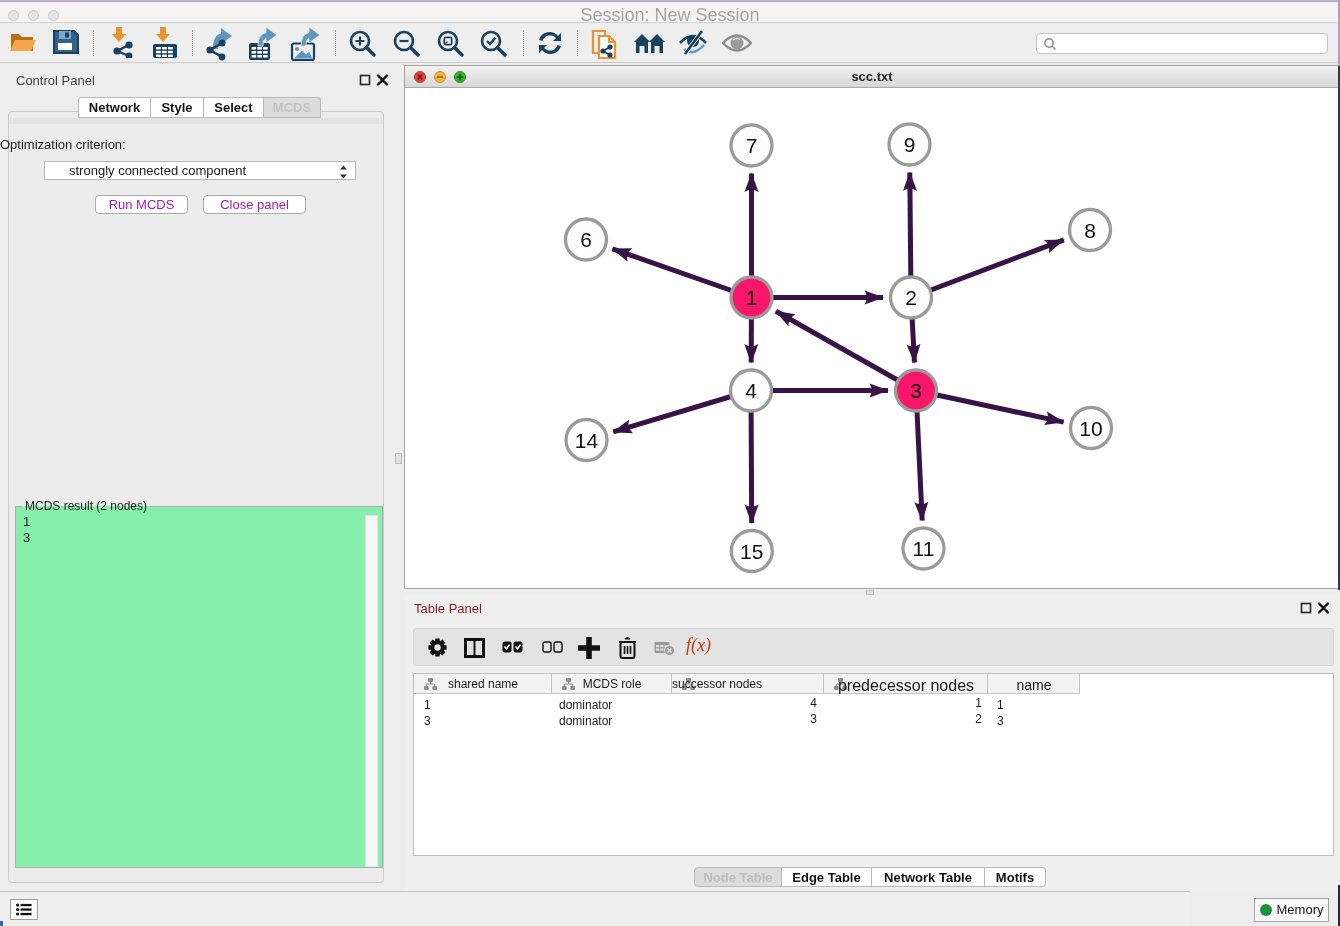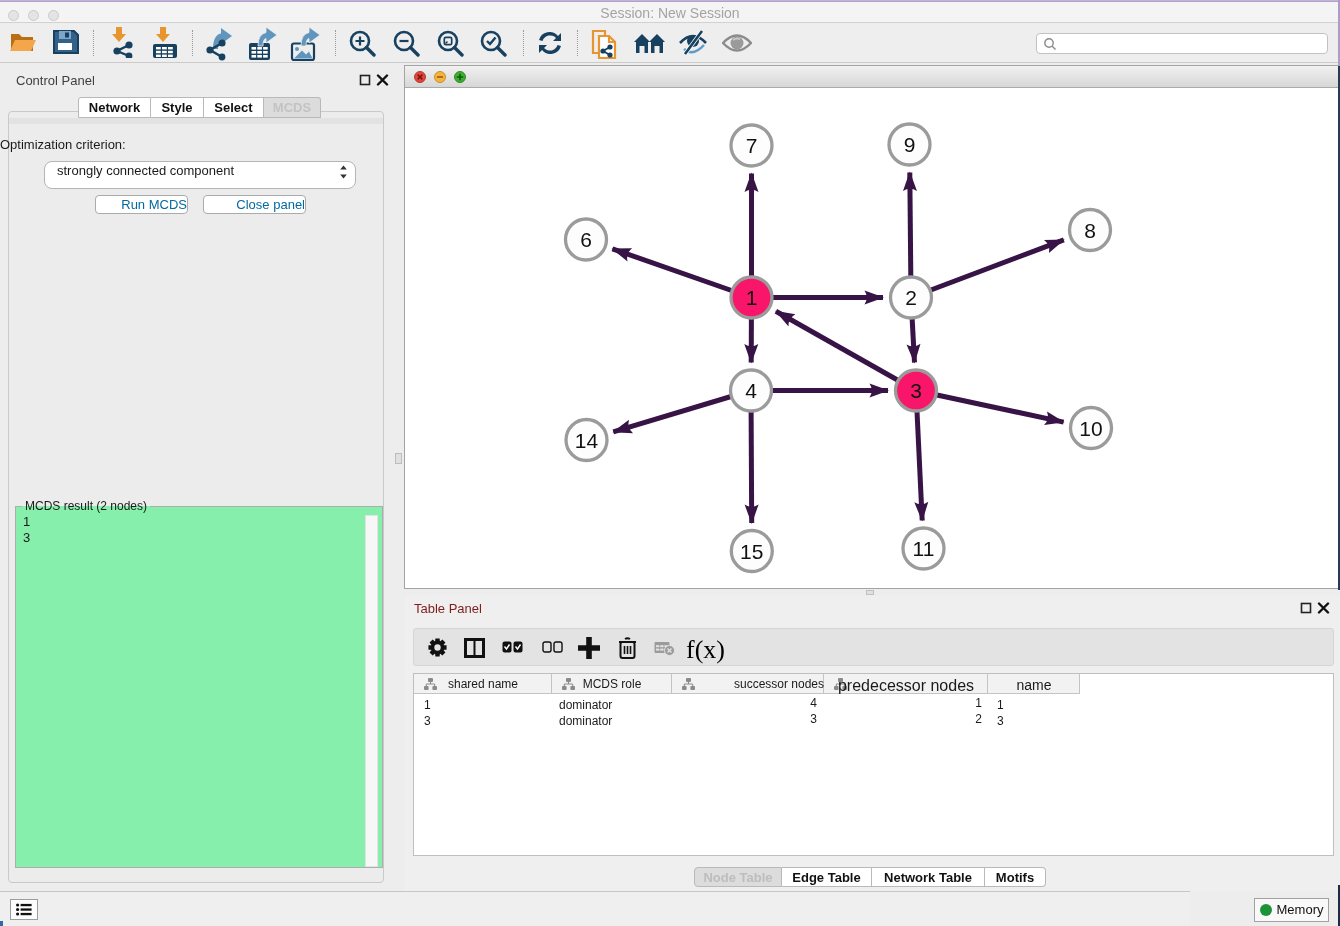--- a/index.html
+++ b/index.html
@@ -1,27 +1,27 @@
 <!DOCTYPE html>
 <html><head><meta charset="utf-8"><style>
 *{margin:0;padding:0;box-sizing:border-box}
 html,body{width:1340px;height:926px;overflow:hidden}
 body{font-family:"Liberation Sans",sans-serif;background:#ededed;position:relative;font-size:13px;color:#1a1a1a}
 .abs{position:absolute}
 .vsep{position:absolute;top:6px;height:26px;width:0;border-left:1px dotted #9a9a9a}
-.btn{position:absolute;background:#fff;border:1px solid #ababab;border-radius:4px;text-align:right;font-size:13px;color:#0369a1}
+.btn{position:absolute;background:#fff;border:1px solid #ababab;border-radius:4px;text-align:center;font-size:13px;color:#a21caf}
 .tab{display:inline-block;height:21px;line-height:20px;text-align:center;background:#fff;border:1px solid #b9b9b9;border-left:none;font-weight:700;font-size:13px;color:#111}
 </style></head>
 <body>
 <div class="abs" style="left:0;top:0;width:1340px;height:2px;background:linear-gradient(#cdbfdd,#a994c4)"></div>
 <div class="abs" style="left:0;top:2px;width:1340px;height:21px;background:#f4f4f4;border-bottom:1px solid #d2d2d2">
 <div class="abs" style="left:8px;top:8px;width:11px;height:11px;border-radius:50%;background:#e4e4e4;border:1px solid #cbcbcb"></div>
 <div class="abs" style="left:28px;top:8px;width:11px;height:11px;border-radius:50%;background:#e4e4e4;border:1px solid #cbcbcb"></div>
 <div class="abs" style="left:48px;top:8px;width:11px;height:11px;border-radius:50%;background:#e4e4e4;border:1px solid #cbcbcb"></div>
-<div class="abs" style="left:0;top:3px;width:1340px;text-align:center;color:#a4a4a4;font-size:14px">Session: New Session</div>
+<div class="abs" style="left:0;top:3px;width:1340px;text-align:center;color:#a4a4a4;font-size:18px">Session: New Session</div>
 </div>
 <div class="abs" style="left:0;top:24px;width:1340px;height:39px;background:#eeeeee;border-bottom:1px solid #cbcbcb">
 <div class="vsep" style="left:93px"></div>
 <div class="vsep" style="left:192px"></div>
 <div class="vsep" style="left:335px"></div>
 <div class="vsep" style="left:523px"></div>
 <div class="vsep" style="left:577px"></div>
 <svg class="abs" style="left:7px;top:5px" width="30" height="26" viewBox="0 0 30 26">
       <path d="M4 5 h8 l3 3 h11 v14 h-22 z" fill="#b96f14"></path>
       <path d="M3 22 L8 11 h21 l-5 11 z" fill="#f3a64a"></path>
@@ -156,21 +156,21 @@
 <svg class="abs" style="left:359px;top:11px" width="12" height="12" viewBox="0 0 12 12">
       <rect x="1.5" y="1.5" width="9" height="9" fill="none" stroke="#222" stroke-width="1.6"></rect>
     </svg>
 <svg class="abs" style="left:376px;top:11px" width="13" height="12" viewBox="0 0 13 12">
       <path d="M2 1.5 L11 10.5 M11 1.5 L2 10.5" stroke="#111" stroke-width="2.4" stroke-linecap="round"></path>
     </svg>
 <div class="abs" style="left:8px;top:48px;width:376px;height:772px;background:#ececec;border:1px solid #c9c9c9;border-radius:4px"></div>
     <div class="abs" style="left:9px;top:55px;width:374px;height:6px;background:#e2e2e2"></div>
 <div class="abs" style="left:78px;top:34px;height:21px;white-space:nowrap"><span class="tab" style="width:73px;padding:0;border-left:1px solid #b9b9b9;border-radius:3px 0 0 0">Network</span><span class="tab" style="width:53px;padding:0">Style</span><span class="tab" style="width:60px;padding:0">Select</span><span class="tab" style="width:57px;padding:0;background:#dcdcdc;color:#c3c3c3;border-radius:0 3px 0 0">MCDS</span></div>
 <div class="abs" style="left:0;top:74px;width:392px;font-size:13px">Optimization criterion:</div>
-<div class="abs" style="left:44px;top:98px;width:312px;height:28px;background:#fff;border:1px solid #b5b5b5;border-radius:8px;line-height:17px;padding-left:12px;font-size:13px">strongly connected component<svg class="abs" style="right:7px;top:2.5px" width="9" height="14" viewBox="0 0 9 14">
+<div class="abs" style="left:44px;top:98px;width:312px;height:19px;background:#fff;border:1px solid #b5b5b5;border-radius:0;line-height:17px;padding-left:24px;font-size:13px">strongly connected component<svg class="abs" style="right:7px;top:2.5px" width="9" height="14" viewBox="0 0 9 14">
         <path d="M4.5 0.5 L7.8 4.5 H1.2 Z" fill="#333"></path>
         <path d="M4.5 13.5 L1.2 9.5 H7.8 Z" fill="#333"></path>
       </svg></div>
 <div class="btn" style="left:95px;top:132px;width:93px;height:19px;line-height:17px">Run MCDS</div>
 <div class="btn" style="left:203px;top:132px;width:103px;height:19px;line-height:17px">Close panel</div>
 <fieldset class="abs" style="left:15px;top:436px;width:368px;height:369px;border:1px solid #adadad;background:#86efac;padding:0">
       <legend style="margin-left:6px;padding:0 3px;font-size:12px;color:#1a1a1a">MCDS result (2 nodes)</legend>
       <div style="padding:1px 0 0 7px;font-size:13px;line-height:16px">1<br>3</div>
       <div class="abs" style="right:4px;top:2px;width:13px;height:352px;background:#f7f7f7;border:1px solid #e2e2e2"></div>
     </fieldset>
@@ -186,20 +186,21 @@
 <div class="abs" style="left:29px;top:5px;width:12px;height:12px;border-radius:50%;background:#f6b33d;border:1px solid #c78f2d">
         <svg width="10" height="10" viewBox="0 0 10 10" style="position:absolute;left:0;top:0">
           <path d="M2 5 H8" stroke="#985e10" stroke-width="1.6"></path>
         </svg>
       </div>
 <div class="abs" style="left:49px;top:5px;width:12px;height:12px;border-radius:50%;background:#3eae33;border:1px solid #2f8a27">
         <svg width="10" height="10" viewBox="0 0 10 10" style="position:absolute;left:0;top:0">
           <path d="M5 1.8 V8.2 M1.8 5 H8.2" stroke="#0f5c0a" stroke-width="1.6"></path>
         </svg>
       </div>
+<div class="abs" style="left:0;top:3px;width:934px;text-align:center;font-weight:700;font-size:13px;color:#222">scc.txt</div>
 </div>
 <svg class="abs" style="left:0;top:22px" width="934" height="500" viewBox="404 88 934 500">
 <defs>
         <marker id="arw" markerWidth="21" markerHeight="15" refX="19" refY="7.5" orient="auto" markerUnits="userSpaceOnUse">
           <path d="M0.5 0.5 L20 7.5 L0.5 14.5 Q5 7.5 0.5 0.5 Z" fill="#381345"></path>
         </marker>
       </defs>
 <line x1="750.5" y1="297.5" x2="750.5" y2="173.5" stroke="#381345" stroke-width="5" marker-end="url(#arw)"></line>
 <line x1="750.5" y1="297.5" x2="611.4" y2="248.8" stroke="#381345" stroke-width="5" marker-end="url(#arw)"></line>
 <line x1="750.5" y1="297.5" x2="882.0" y2="297.5" stroke="#381345" stroke-width="5" marker-end="url(#arw)"></line>
@@ -281,21 +282,21 @@
           <rect x="2" y="4.2" width="3.4" height="2"></rect>
           <rect x="6.2" y="4.2" width="3.4" height="2"></rect>
           <rect x="10.4" y="4.2" width="3.4" height="2"></rect>
           <rect x="2" y="7.6" width="3.4" height="2"></rect>
           <rect x="6.2" y="7.6" width="3.4" height="2"></rect>
           <rect x="10.4" y="7.6" width="3.4" height="2"></rect>
         </g>
         <circle cx="15.5" cy="9.5" r="5" fill="#9b9b9b" stroke="#e3e3e3" stroke-width="1"></circle>
         <path d="M13.5 7.5 L17.5 11.5 M17.5 7.5 L13.5 11.5" stroke="#e3e3e3" stroke-width="1.4"></path>
       </svg>
-<div class="abs" style="left:272px;top:6px;font-family:'Liberation Serif',serif;font-size:26px;color:#000000">f(x)</div>
+<div class="abs" style="left:272px;top:6px;font-family:'Liberation Serif',serif;font-style:italic;font-size:18px;color:#c2410c">f(x)</div>
     </div>
 <div class="abs" style="left:8px;top:78px;width:921px;height:183px;background:#fff;border:1px solid #bfbfbf">
       <div class="abs" style="left:0;top:0;width:666px;height:20px;background:#f2f2f2;border-bottom:1px solid #c4c4c4"></div>
 <div class="abs" style="left:0px;top:0;width:138px;height:20px;border-right:1px solid #c4c4c4;"></div>
 <svg class="abs" style="left:10px;top:4px" width="13" height="12" viewBox="0 0 13 12">
         <rect x="4" y="0" width="5" height="4" rx="1" fill="#8a8a8a"></rect>
         <rect x="0" y="8" width="4.6" height="4" rx="1" fill="#8a8a8a"></rect>
         <rect x="8.4" y="8" width="4.6" height="4" rx="1" fill="#8a8a8a"></rect>
         <path d="M6.5 4 V6 M2.3 8 V6 H10.7 V8" stroke="#8a8a8a" fill="none"></path>
       </svg>
@@ -308,21 +309,21 @@
         <path d="M6.5 4 V6 M2.3 8 V6 H10.7 V8" stroke="#8a8a8a" fill="none"></path>
       </svg>
 <div class="abs" style="left:138px;top:3px;width:120px;text-align:center;font-size:12px;color:#1a1a1a">MCDS role</div>
 <div class="abs" style="left:258px;top:0;width:152px;height:20px;border-right:1px solid #c4c4c4;"></div>
 <svg class="abs" style="left:268px;top:4px" width="13" height="12" viewBox="0 0 13 12">
         <rect x="4" y="0" width="5" height="4" rx="1" fill="#8a8a8a"></rect>
         <rect x="0" y="8" width="4.6" height="4" rx="1" fill="#8a8a8a"></rect>
         <rect x="8.4" y="8" width="4.6" height="4" rx="1" fill="#8a8a8a"></rect>
         <path d="M6.5 4 V6 M2.3 8 V6 H10.7 V8" stroke="#8a8a8a" fill="none"></path>
       </svg>
-<div class="abs" style="left:258px;top:3px;width:152px;text-align:right;font-size:12px;color:#1a1a1a">successor nodes</div>
+<div class="abs" style="left:258px;top:3px;width:152px;text-align:left;font-size:12px;color:#1a1a1a">successor nodes</div>
 <div class="abs" style="left:410px;top:0;width:164px;height:20px;border-right:1px solid #c4c4c4;"></div>
 <svg class="abs" style="left:420px;top:4px" width="13" height="12" viewBox="0 0 13 12">
         <rect x="4" y="0" width="5" height="4" rx="1" fill="#8a8a8a"></rect>
         <rect x="0" y="8" width="4.6" height="4" rx="1" fill="#8a8a8a"></rect>
         <rect x="8.4" y="8" width="4.6" height="4" rx="1" fill="#8a8a8a"></rect>
         <path d="M6.5 4 V6 M2.3 8 V6 H10.7 V8" stroke="#8a8a8a" fill="none"></path>
       </svg>
 <div class="abs" style="left:410px;top:3px;width:164px;text-align:center;font-size:16px;color:#1a1a1a">predecessor nodes</div>
 <div class="abs" style="left:574px;top:0;width:92px;height:20px;border-right:1px solid #c4c4c4;"></div>
 <div class="abs" style="left:574px;top:3px;width:92px;text-align:center;font-size:14px;color:#1a1a1a">name</div>

